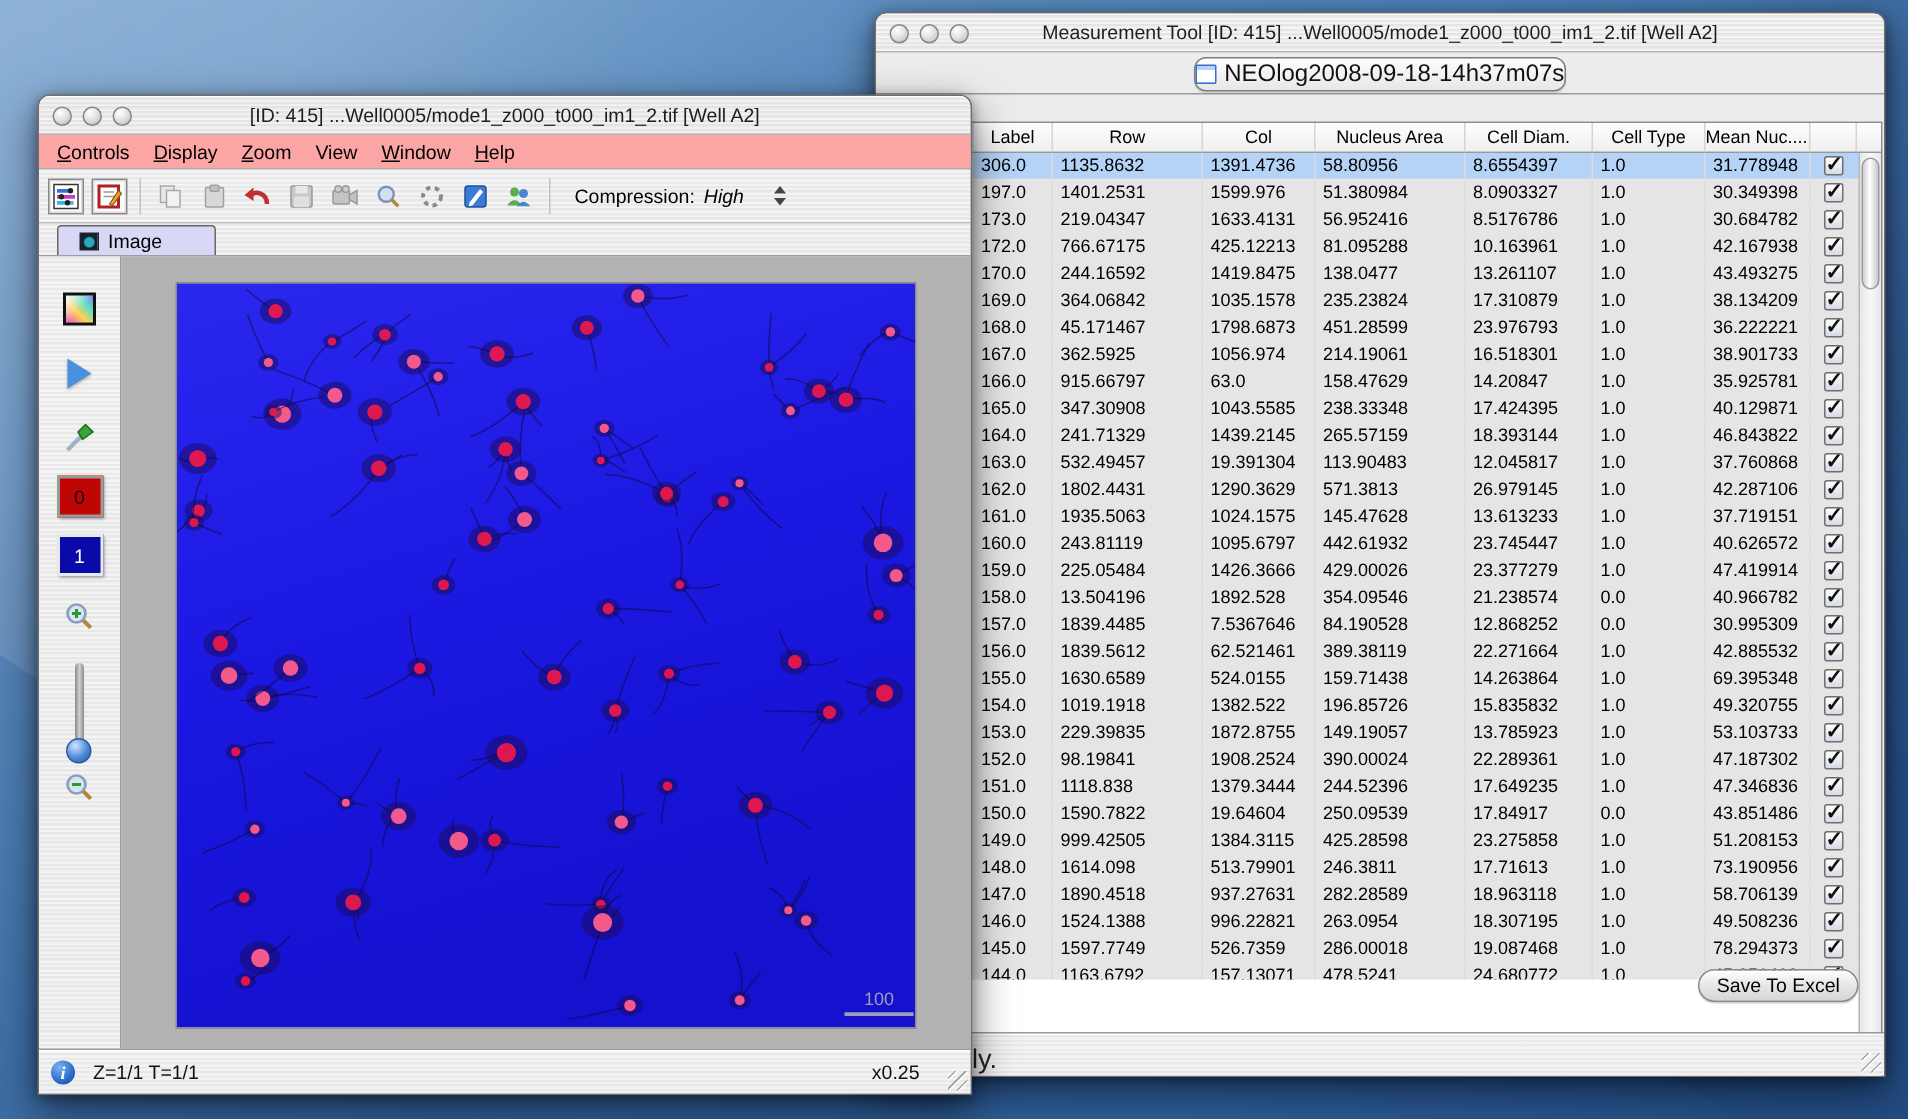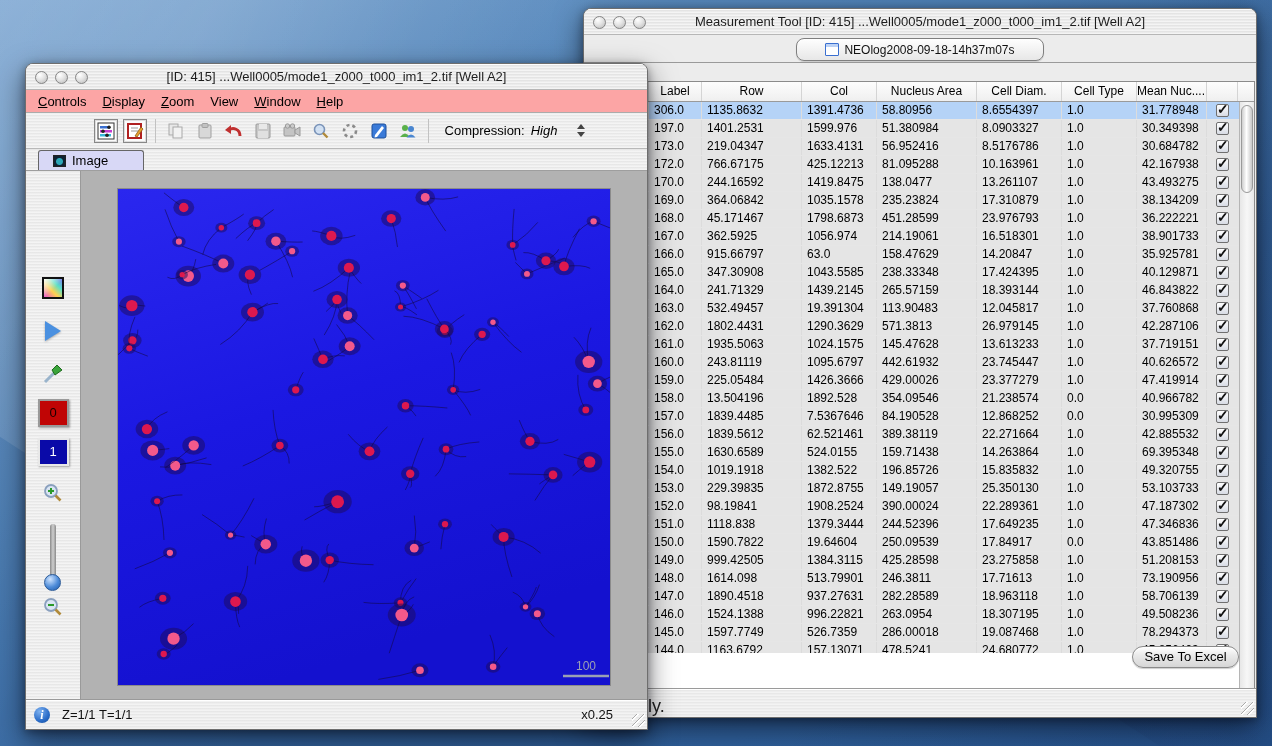--- a/index.html
+++ b/index.html
@@ -15,37 +15,37 @@
   .streak { position:absolute; pointer-events:none; }
   .streak.s1 { left:-180px; top:-420px; width:760px; height:900px; transform:rotate(33deg);
     background:linear-gradient(90deg, rgba(255,255,255,0) 0%, rgba(255,255,255,0.13) 50%, rgba(255,255,255,0) 100%); }
   .streak.s2 { right:-260px; top:-200px; width:620px; height:900px; transform:rotate(33deg);
     background:linear-gradient(90deg, rgba(0,10,50,0) 0%, rgba(0,10,50,0.12) 55%, rgba(0,10,50,0) 100%); }
 
   
   .window { position:absolute; background:#ececec; border:1px solid #6e6e6e;
     border-radius:8px 8px 0 0; box-shadow:0 10px 28px rgba(0,0,10,0.55), 0 2px 8px rgba(0,0,10,0.35);
     overflow:hidden; }
-  .pinstripe { background:repeating-linear-gradient(0deg,#f4f4f4 0px,#f4f4f4 1px,#e9e9e9 2px,#e6e6e6 3px);justify-content:center; }
+  .pinstripe { background:repeating-linear-gradient(0deg,#f4f4f4 0px,#f4f4f4 1px,#e9e9e9 2px,#e6e6e6 3px); }
   .titlebar { height:26px; position:relative;
     background:repeating-linear-gradient(0deg,#f7f7f7 0px,#f1f1f1 1px,#e6e6e6 2px,#e2e2e2 3px);
     border-bottom:1px solid #b6b6b6; box-shadow:inset 0 1px 0 rgba(255,255,255,.9); }
   .tl-group { position:absolute; left:9px; top:7px; display:flex; gap:7px; }
   .tl { width:13px; height:13px; border-radius:50%; border:1px solid #858585;
     background:radial-gradient(circle at 35% 28%, #ffffff 0%, #e4e4e4 45%, #b7b7b7 100%); }
   .title-text { text-align:center; font-size:13px; color:#1d1d1d; line-height:26px;
     white-space:nowrap; overflow:hidden; }
 
   
   #right-window { left:583px; top:8px; width:674px; height:710px; z-index:1; }
   #rw-tabstrip { position:relative; height:30px; }
   #rw-tabstrip::after { content:""; position:absolute; left:0; right:0; top:24px; border-top:1px solid #9a9a9a; }
   #rw-tab { position:relative; z-index:2; margin:3px auto 0; width:248px; height:23px;
     border:1px solid #7f7f7f; border-radius:8px; display:flex; align-items:center; justify-content:center;
-    gap:5px; background:linear-gradient(#fefefe,#e7e7e7); font-size:12px; color:#111;
+    gap:5px; background:linear-gradient(#fefefe,#e7e7e7); font-size:16px; color:#111;
     box-shadow:0 1px 1px rgba(0,0,0,0.15); }
   .sheet-icon { width:14px; height:13px; border:1px solid #3a6fd0; background:
     linear-gradient(#bcd2f5 0 3px, #fff 3px),
     repeating-linear-gradient(0deg, transparent 0 3px, #6d96e0 3px 4px); border-radius:1px; }
 
   #table-wrap { position:absolute; left:10px; top:72px; width:661px; height:669px;
     background:#fff; border:1px solid #8b8b8b; }
   .thead, .trow { display:grid; grid-template-columns:54px 53px 100px 75px 100px 85px 75px 70px 31px; }
   .thead { height:20px; background:linear-gradient(#fdfdfd,#efefef); border-bottom:1px solid #9a9a9a; }
   .thead .hc { font-size:12px; color:#000; text-align:center; line-height:19px; overflow:hidden;
@@ -448,21 +448,21 @@
           <div>
             <div class="cbx"></div>
           </div>
         </div>
         <div class="trow">
           <div class="tc"></div>
           <div class="tc">153.0</div>
           <div class="tc">229.39835</div>
           <div class="tc">1872.8755</div>
           <div class="tc">149.19057</div>
-          <div class="tc">25.350130</div>
+          <div class="tc">13.785923</div>
           <div class="tc">1.0</div>
           <div class="tc">53.103733</div>
           <div>
             <div class="cbx"></div>
           </div>
         </div>
         <div class="trow">
           <div class="tc"></div>
           <div class="tc">152.0</div>
           <div class="tc">98.19841</div>

